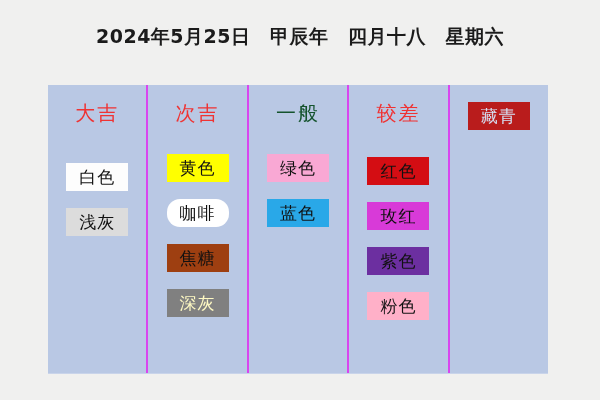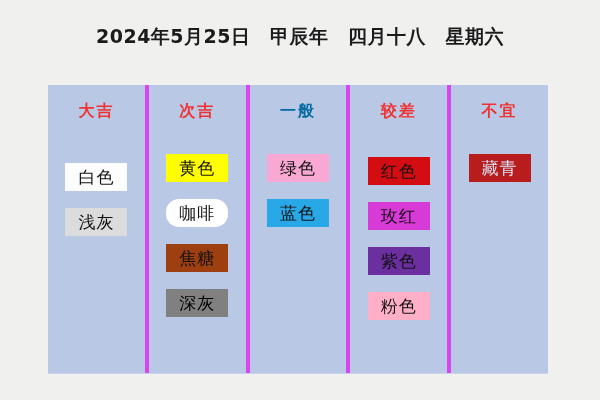--- a/index.html
+++ b/index.html
@@ -47,28 +47,28 @@
   }
   .column {
     flex: 1 1 0;
     position: relative;
     display: flex;
     flex-direction: column;
     align-items: center;
     box-sizing: border-box;
   }
   .column + .column {
-    border-left: 4px solid #d946ef;
+    border-left: 2px solid #d946ef;
   }
 
   .col-header {
     margin-top: 18px;
     margin-bottom: 10px;
-    font-size: 16px;
-    font-weight: bold;
+    font-size: 20px;
+    font-weight: normal;
     color: #ef3333;
     letter-spacing: 2px;
     text-align: center;
     line-height: 1;
     height: 24px;
   }
 
   .swatch-list {
     width: 100%;
     display: flex;
@@ -103,38 +103,37 @@
         <div class="swatch" style="background: rgb(253, 253, 253); color: rgb(17, 17, 17); margin-top: 26px;">白色</div>
         <div class="swatch" style="background: rgb(220, 220, 220); color: rgb(17, 17, 17);">浅灰</div>
       </div>
     </div>
     <div class="column">
       <div class="col-header" style="color: rgb(239, 51, 51);">次吉</div>
       <div class="swatch-list">
         <div class="swatch" style="background: rgb(255, 255, 0); color: rgb(17, 17, 17);">黄色</div>
         <div class="swatch" style="background: #ffffff; color: rgb(17, 17, 17); border-radius: 13px;">咖啡</div>
         <div class="swatch" style="background: rgb(158, 63, 17); color: rgb(17, 17, 17);">焦糖</div>
-        <div class="swatch" style="background: rgb(128, 128, 128); color: #000000;">深灰</div>
+        <div class="swatch" style="background: rgb(128, 128, 128); color: #fef9c3;">深灰</div>
       </div>
     </div>
     <div class="column">
-      <div class="col-header" style="color: #0369a1;">一般</div>
+      <div class="col-header" style="color: #14532d;">一般</div>
       <div class="swatch-list">
         <div class="swatch" style="background: #f9a8d4; color: rgb(17, 17, 17);">绿色</div>
         <div class="swatch" style="background: rgb(41, 168, 232); color: rgb(17, 17, 17);">蓝色</div>
       </div>
     </div>
     <div class="column">
       <div class="col-header" style="color: rgb(239, 51, 51);">较差</div>
       <div class="swatch-list">
         <div class="swatch" style="background: rgb(212, 13, 19); color: rgb(17, 17, 17); margin-top: 20px;">红色</div>
         <div class="swatch" style="background: rgb(216, 58, 216); color: rgb(17, 17, 17);">玫红</div>
         <div class="swatch" style="background: rgb(108, 47, 160); color: rgb(17, 17, 17);">紫色</div>
         <div class="swatch" style="background: rgb(255, 176, 200); color: rgb(17, 17, 17);">粉色</div>
       </div>
     </div>
     <div class="column">
-      <div class="col-header" style="color: rgb(239, 51, 51);">不宜</div>
       <div class="swatch-list">
         <div class="swatch" style="background: #b91c1c; color: rgb(214, 226, 246);">藏青</div>
       </div>
     </div>
   </div>
 
 </body></html>

